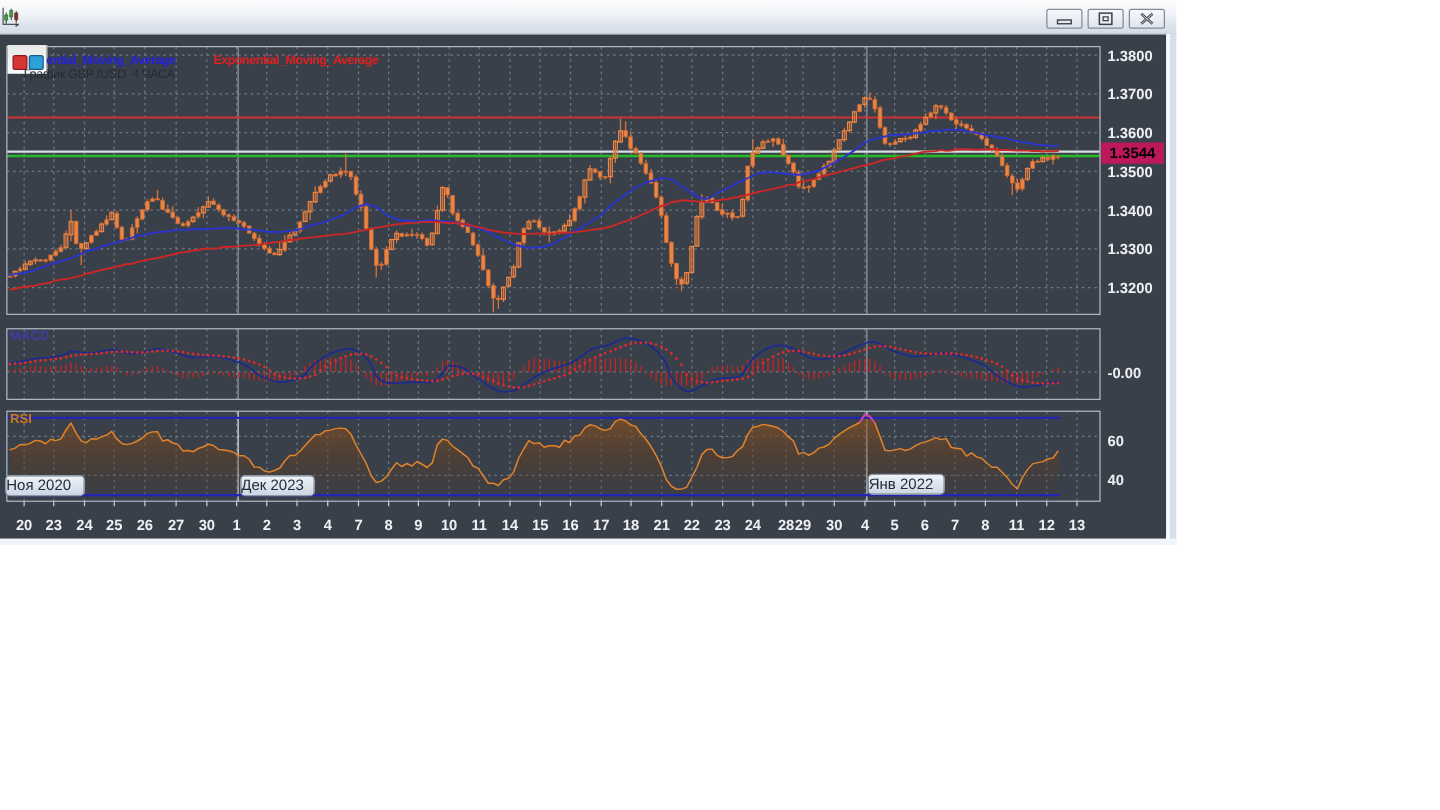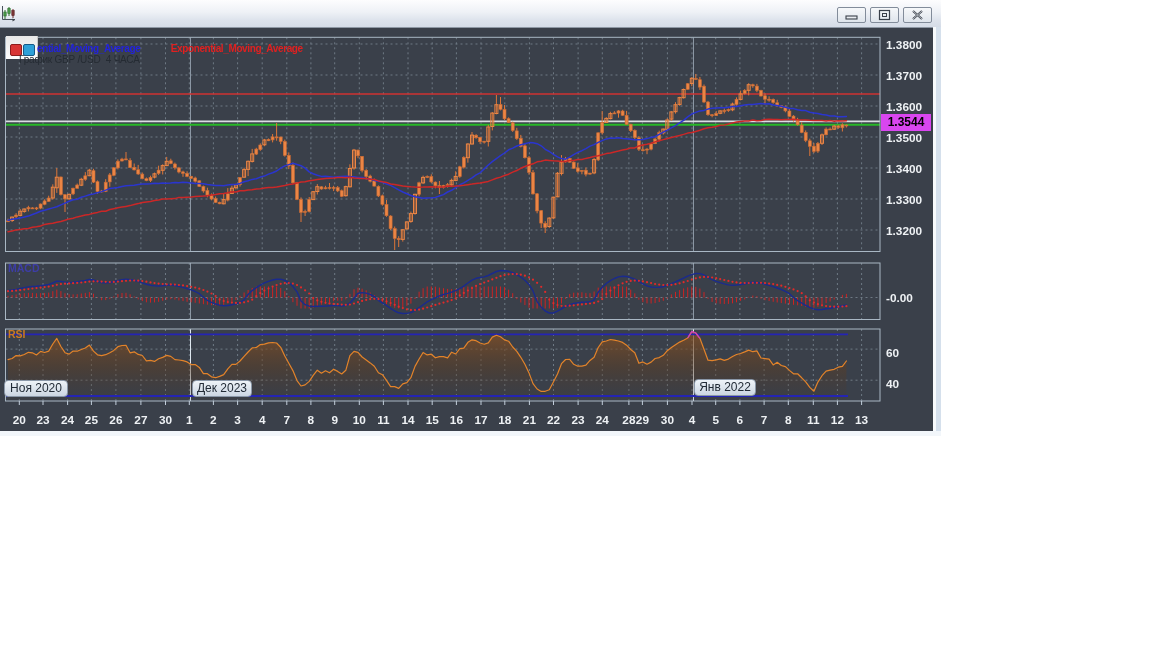--- a/index.html
+++ b/index.html
@@ -12,25 +12,25 @@
 #content{position:absolute;left:0;top:27px;width:933px;height:404px;background:#3a404a;}
 #rframe{position:absolute;left:933px;top:27px;width:8px;height:409px;
 background:linear-gradient(90deg,#f7fafc 0 40%,#d5e0ec 40% 100%);}
 #bframe{position:absolute;left:0;top:431px;width:941px;height:5px;background:#f2f6fa;}
 .btn{position:absolute;top:7px;width:29px;height:16px;border:1px solid #828c9a;border-radius:2px;
 background:linear-gradient(#f6f8fa,#dfe5ec);box-sizing:border-box;}
 #legend{position:absolute;left:6px;top:36px;width:31px;height:23px;
 background:linear-gradient(#e8e8e8,#fdfdfd);border-right:1px solid #c8c8c8;}
 .sq{position:absolute;top:8px;width:10px;height:10px;border-radius:2px;}
 #leg-txt{position:absolute;top:43px;left:37px;font-size:10px;font-weight:600;white-space:nowrap;letter-spacing:-0.38px;}
-#price-tag{position:absolute;left:881px;top:114px;width:50px;height:17px;background:#d946ef;
+#price-tag{position:absolute;left:881px;top:114px;width:50px;height:17px;background:#be185d;
 color:#000;font-size:12px;font-weight:bold;text-align:center;line-height:17px;}
 .datebox{position:absolute;height:15px;background:linear-gradient(#eef3f8,#ccd6e2);
 border:1px solid #8a97a8;border-radius:4px;color:#222b36;font-size:12px;font-weight:400;
-line-height:15px;text-align:center;}
+line-height:15px;}
 </style></head><body>
 <div id="win">
 <div id="content"></div>
 <div id="chart-svg"><svg width="941" height="436" viewBox="0 0 941 436" font-family="Liberation Sans, sans-serif">
 <defs>
 <linearGradient id="rsig" x1="0" y1="329.0" x2="0" y2="401.0" gradientUnits="userSpaceOnUse">
 <stop offset="0" stop-color="#8a5224" stop-opacity="0.82"></stop>
 <stop offset="0.55" stop-color="#5e3d20" stop-opacity="0.45"></stop>
 <stop offset="1" stop-color="#44352c" stop-opacity="0.08"></stop>
 </linearGradient>

